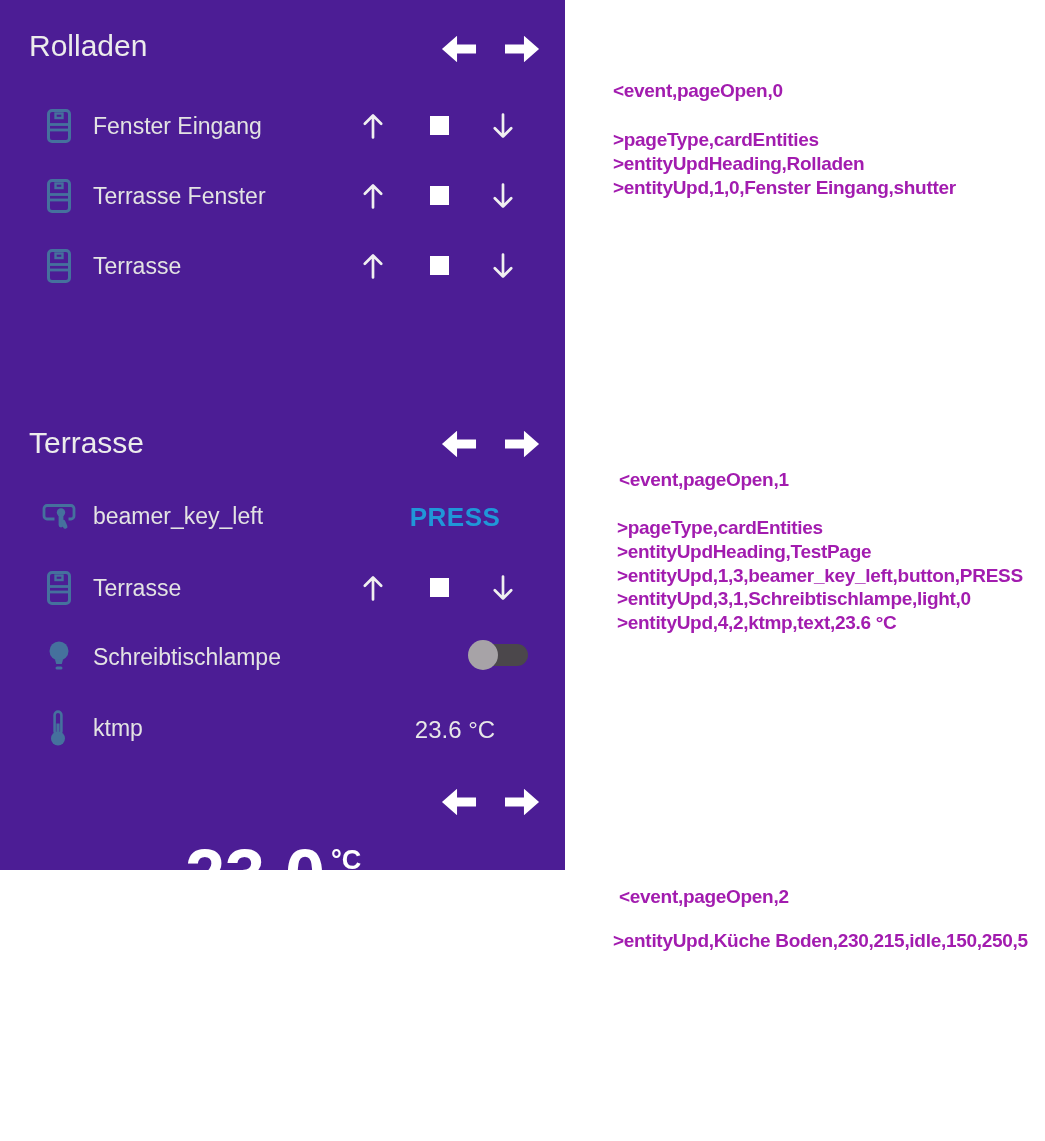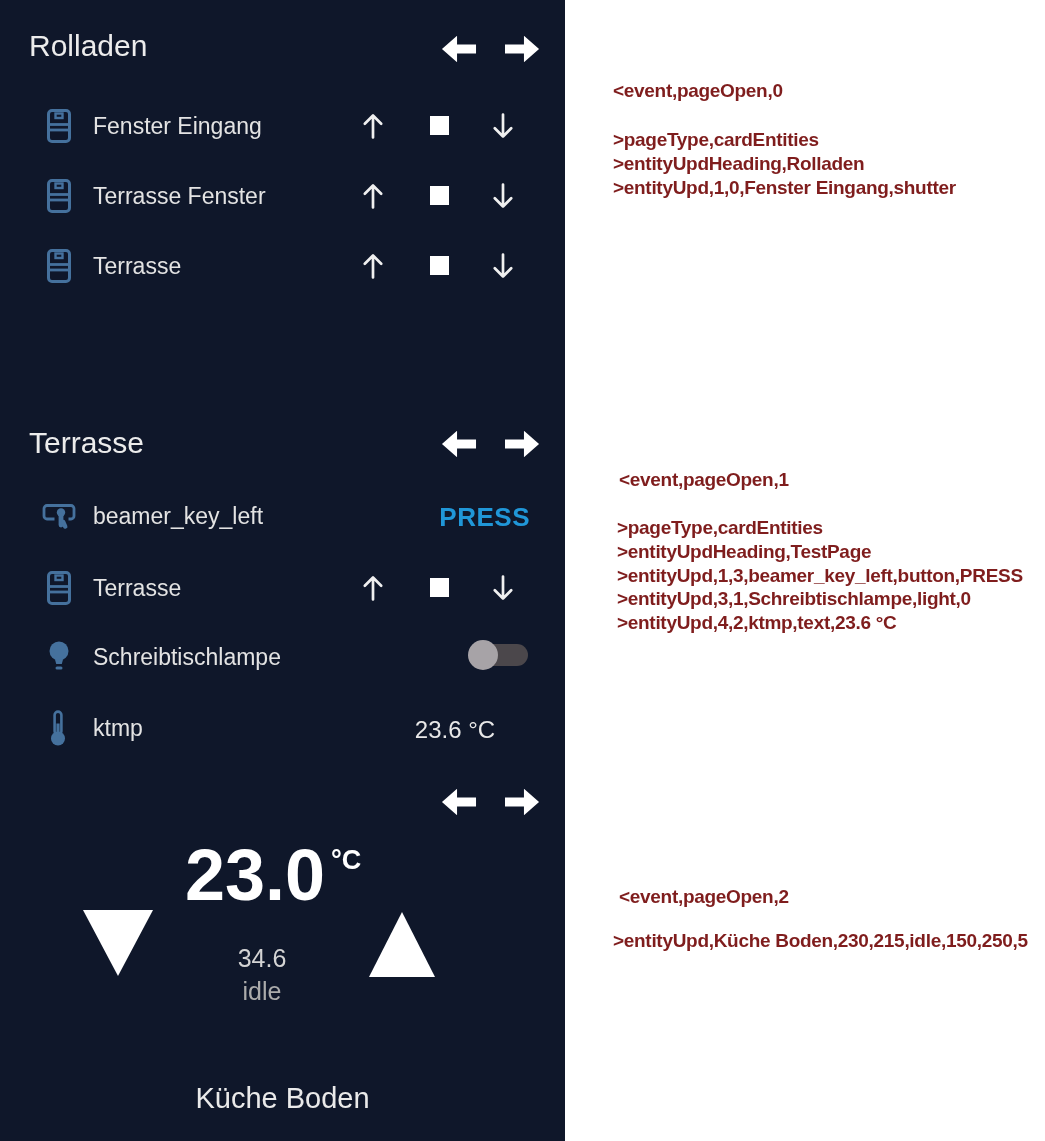--- a/index.html
+++ b/index.html
@@ -1,45 +1,45 @@
 <!DOCTYPE html>
 <html><head>
 <meta charset="utf-8">
 <style>
   html,body{margin:0;padding:0;}
   body{
     width:1045px;height:1141px;position:relative;background:#ffffff;
     font-family:"Liberation Sans",sans-serif;overflow:hidden;
   }
-  .screen{position:absolute;left:0;top:0;width:565px;height:1141px;background:#0f172a;overflow:hidden;}
+  .screen{position:absolute;left:0;top:0;width:565px;height:870px;background:#4c1d95;overflow:hidden;}
   .heading{position:absolute;left:29px;font-size:30px;color:#ececec;white-space:nowrap;}
   .navbtn{position:absolute;width:37px;height:32px;}
   .navbtn svg{width:37px;height:32px;display:block;}
   .row{position:absolute;left:0;width:565px;height:70px;}
   .e-icon{position:absolute;display:block;}
   .e-label{position:absolute;left:93px;font-size:23px;line-height:28px;color:#e3e3e3;white-space:nowrap;}
   .ctl{position:absolute;width:24px;height:30px;}
   .ctl svg{width:24px;height:30px;display:block;}
   .stop{position:absolute;width:19px;height:19px;background:#ffffff;}
-  .press{position:absolute;left:380px;width:150px;top:21px;text-align:right;font-size:26px;font-weight:bold;color:#2097d8;letter-spacing:.5px;}
+  .press{position:absolute;left:380px;width:150px;top:21px;text-align:center;font-size:26px;font-weight:bold;color:#2097d8;letter-spacing:.5px;}
   .value{position:absolute;left:380px;width:150px;top:23px;text-align:center;font-size:24px;color:#e8e8e8;}
   .toggle{position:absolute;left:468px;top:18px;width:60px;height:30px;}
   .toggle .track{position:absolute;right:0;top:4px;width:55px;height:22px;border-radius:11px;background:#4b474b;}
   .toggle .knob{position:absolute;left:0;top:0;width:30px;height:30px;border-radius:50%;background:#a7a3a7;}
   .ic-blue{color:#45719d;}
   .ic-white{color:#ffffff;}
   .ic-soft{color:#f0f0f0;}
   .temp-big{position:absolute;left:185px;top:836px;font-size:72px;font-weight:bold;line-height:78px;color:#ffffff;}
   .temp-unit{position:absolute;left:331px;top:845px;font-size:27px;font-weight:bold;color:#ffffff;}
   .temp-target{position:absolute;left:187px;width:150px;top:944px;text-align:center;font-size:25px;color:#d4d4d4;}
   .temp-state{position:absolute;left:187px;width:150px;top:977px;text-align:center;font-size:25px;color:#ababab;}
   .thermo-title{position:absolute;left:0;top:1082px;width:565px;text-align:center;font-size:29px;color:#eaeaea;}
   .tribtn{position:absolute;}
   .tribtn svg{display:block;}
-  .log{position:absolute;left:613px;color:#7f1d1d;font-weight:bold;font-size:19px;line-height:23.8px;letter-spacing:-0.3px;white-space:nowrap;}
+  .log{position:absolute;left:613px;color:#a21caf;font-weight:bold;font-size:19px;line-height:23.8px;letter-spacing:-0.3px;white-space:nowrap;}
   .hiddefs{position:absolute;width:0;height:0;overflow:hidden;}
 </style>
 </head>
 <body>
 
 <svg class="hiddefs" aria-hidden="true">
   <defs>
     <symbol id="i-shutter" viewBox="0 0 24 34">
       <rect x="1.5" y="1.5" width="21" height="31" rx="3.5" fill="none" stroke="currentColor" stroke-width="3"></rect>
       <rect x="8.5" y="4.5" width="7" height="4.5" fill="none" stroke="currentColor" stroke-width="2.4"></rect>

